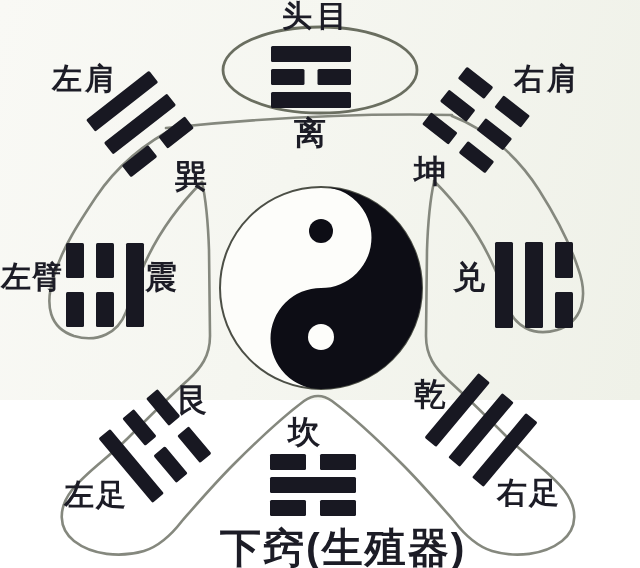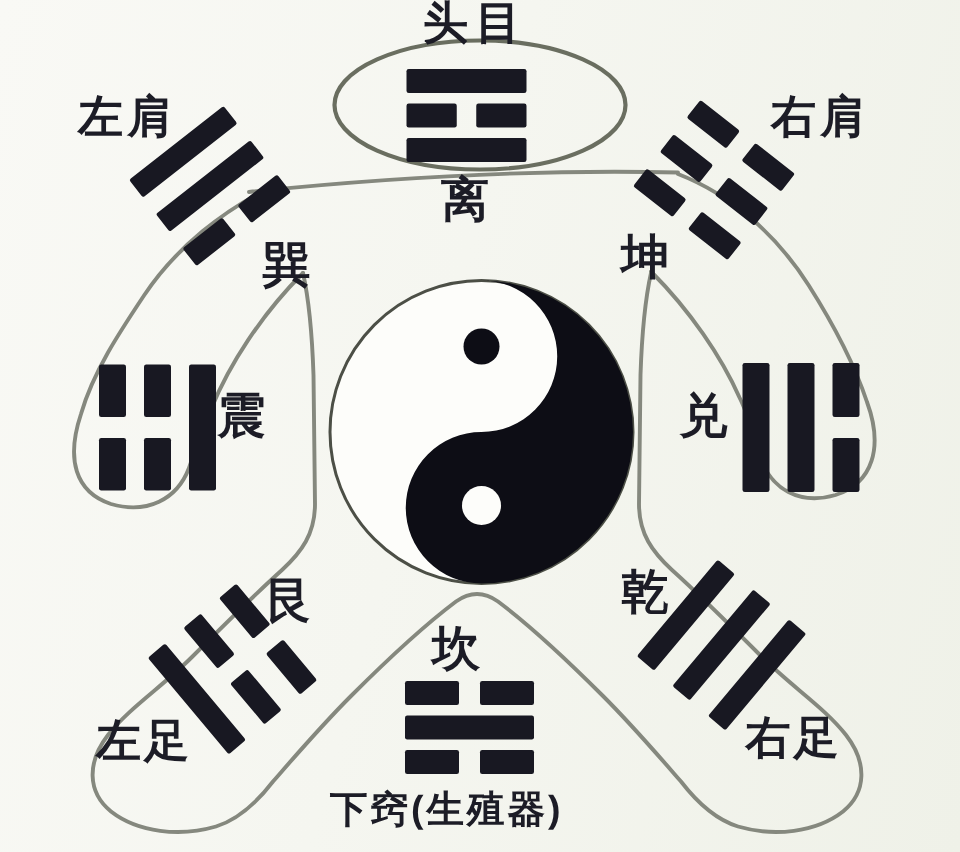--- a/index.html
+++ b/index.html
@@ -2,35 +2,35 @@
 <html><head>
 <meta charset="utf-8">
 <style>
   html,body{margin:0;padding:0;}
   body{
     width:640px;height:568px;
     font-family:"Liberation Sans","DejaVu Sans",sans-serif;
     overflow:hidden;
   }
   #stage{
-    position:relative;width:640px;height:568px;
+    position:relative;width:640px;height:400px;
     background:linear-gradient(105deg,#f9f9f5 0%,#f5f6f0 45%,#eff1e8 100%);
   }
   #stage svg{position:absolute;left:0;top:0;}
   .lbl{
     position:absolute;
     color:#1c1c26;
     font-weight:700;
     line-height:1;
     white-space:nowrap;
     letter-spacing:1px;
   }
   .part{font-size:30px;}
   .tri-name{font-size:32px;}
-  .big{font-size:25px;letter-spacing:2px;}
+  .big{font-size:41px;letter-spacing:2px;}
 </style>
 </head>
 <body>
 
 <div id="stage">
 
   <svg width="640" height="568" viewBox="0 0 640 568">
 
     <g fill="none" stroke="#85887e" stroke-width="2.6" stroke-linecap="round" stroke-linejoin="round">
       <ellipse cx="320" cy="70" rx="97" ry="43" stroke="#6a6e60" stroke-width="2.8"></ellipse>
@@ -114,20 +114,21 @@
           <rect x="-43" y="-8" width="86" height="16" rx="1.5"></rect>
           <rect x="-43" y="15" width="36" height="16" rx="1.5"></rect>
           <rect x="7" y="15" width="36" height="16" rx="1.5"></rect>
         </g>
     </g>
   </svg>
 
   <div class="lbl part" style="left:282px;top:1px;letter-spacing:5px;">头目</div>
   <div class="lbl part" style="left:514px;top:64px;letter-spacing:3px;">右肩</div>
   <div class="lbl part" style="left:52px;top:64px;letter-spacing:3px;">左肩</div>
+  <div class="lbl part" style="left:1px;top:262px;">左臂</div>
   <div class="lbl part" style="left:64px;top:480px;letter-spacing:2px;">左足</div>
   <div class="lbl part" style="left:497px;top:478px;letter-spacing:2px;">右足</div>
   <div class="lbl big" style="left:220px;top:528px;">下窍(生殖器)</div>
 
   <div class="lbl tri-name" style="left:294px;top:117px;">离</div>
   <div class="lbl tri-name" style="left:175px;top:160px;">巽</div>
   <div class="lbl tri-name" style="left:414px;top:155px;">坤</div>
   <div class="lbl tri-name" style="left:145px;top:261px;">震</div>
   <div class="lbl tri-name" style="left:453px;top:261px;">兑</div>
   <div class="lbl tri-name" style="left:177px;top:384px;">艮</div>

